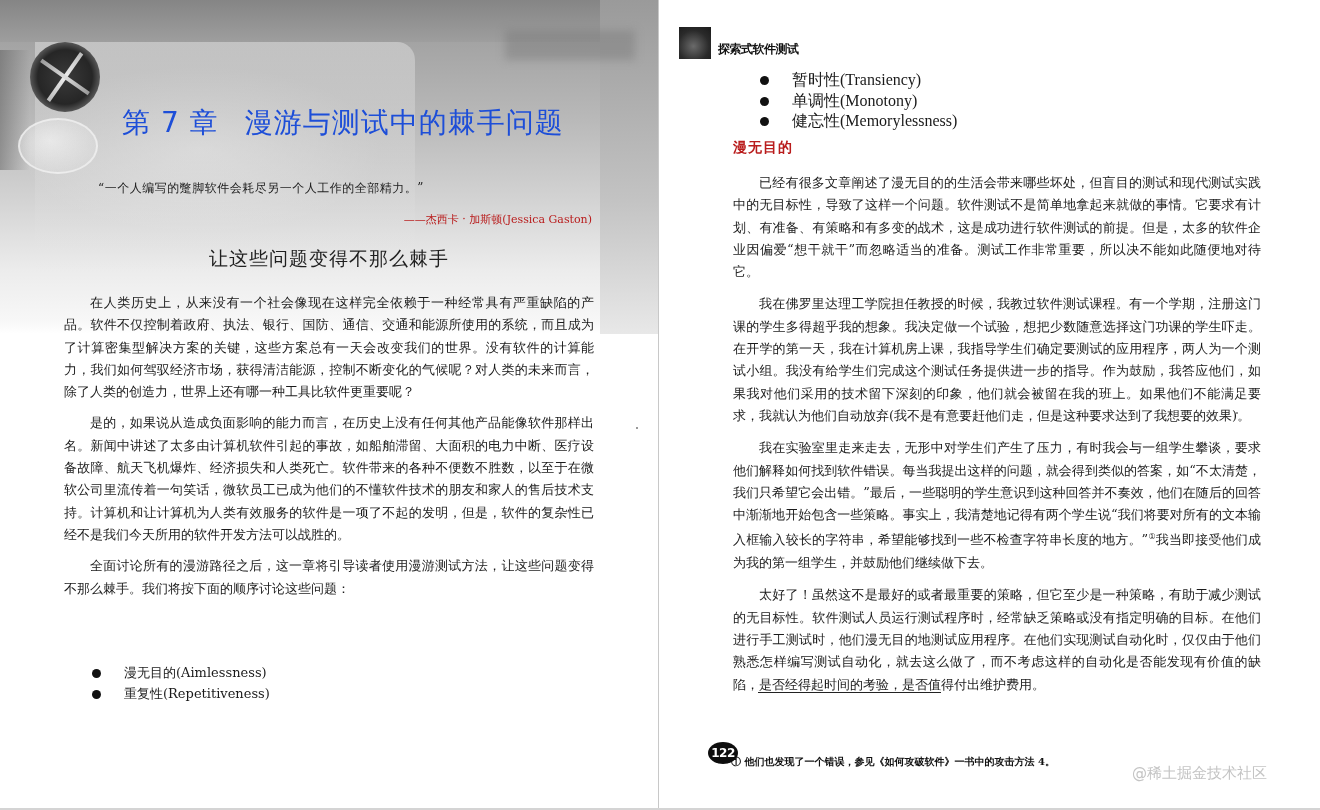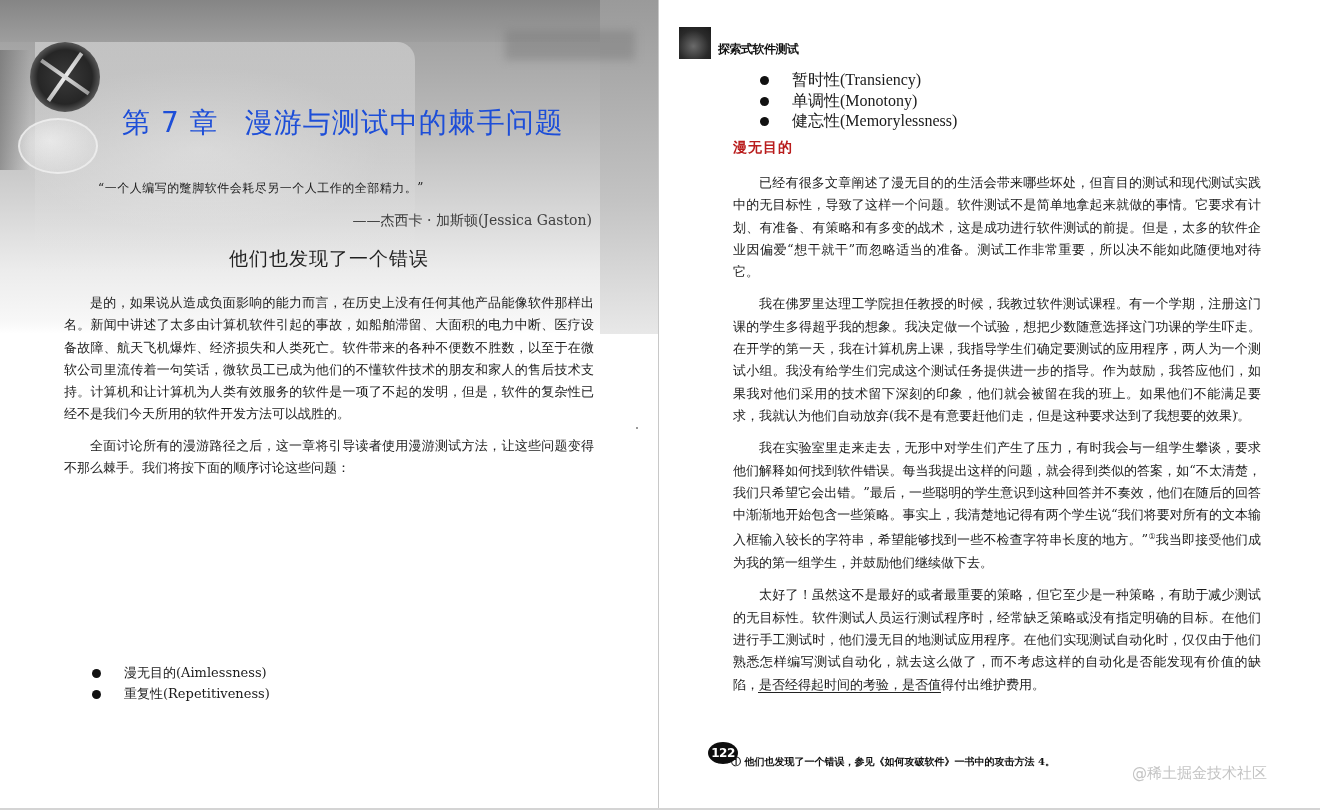--- a/index.html
+++ b/index.html
@@ -33,21 +33,21 @@
       background: radial-gradient(circle at 50% 50%, #3a3a3a 0%, #262626 55%, #555 70%, #8a8a8a 78%, rgba(140,140,140,0) 82%); }
     .compass-needle { position: absolute; left: 63px; top: 48px; width: 4px; height: 58px; background: linear-gradient(#bbb, #eee, #bbb); transform: rotate(35deg); }
     .compass-needle2 { position: absolute; left: 63px; top: 48px; width: 4px; height: 58px; background: linear-gradient(#999, #ddd, #999); transform: rotate(-55deg); }
     .compass-lens { position: absolute; left: 18px; top: 118px; width: 80px; height: 56px; border-radius: 50%;
       border: 2px solid rgba(240,240,240,0.8); background: radial-gradient(ellipse at 40% 40%, rgba(255,255,255,0.55), rgba(200,200,200,0.2)); }
     .compass-shadow { position: absolute; left: 0; top: 50px; width: 30px; height: 120px; background: linear-gradient(to right, rgba(80,80,80,0.45), rgba(80,80,80,0)); }
 
     .chapter-title { position: absolute; left: 104px; top: 104px; font-family: "DejaVu Sans", "Liberation Sans", sans-serif; font-size: 28px; color: #1d4ed8; letter-spacing: 1px; white-space: nowrap; margin-left: 18px; }
     .chapter-title .num { margin-right: 26px; }
     .epigraph { position: absolute; left: 98px; top: 180px; font-size: 12px; color: #222; letter-spacing: 0.5px; white-space: nowrap; }
-    .attribution { position: absolute; right: 66px; top: 212px; font-size: 14px; color: #404040; white-space: nowrap; }
+    .attribution { position: absolute; right: 66px; top: 212px; font-size: 11px; color: #b91c1c; white-space: nowrap; }
     .section-title { position: absolute; left: 0; width: 658px; top: 246px; text-align: center; font-family: "DejaVu Sans", "Liberation Sans", sans-serif; font-size: 19px; color: #1f1f1f; letter-spacing: 1px; }
 
     .body-text { position: absolute; font-size: 13px; line-height: 22.3px; color: #1b1b1b; text-align: justify; }
     .body-text p { text-indent: 2em; margin-bottom: 9px; }
     .left-body { left: 64px; top: 292px; width: 530px; }
 
     .bullets { list-style: none; }
     .bullets li { position: relative; padding-left: 32px; line-height: 20.5px; font-size: 13px; white-space: nowrap; }
     .bullets li .dot { position: absolute; left: 0; top: 6px; width: 9px; height: 9px; border-radius: 50%; background: #111; }
     .left-bullets { position: absolute; left: 92px; top: 663px; }
@@ -87,23 +87,24 @@
     <div class="compass-lens"></div>
   </div>
 
   <div class="chapter-title">
     <span class="num">第 7 章</span><span>漫游与测试中的棘手问题</span>
   </div>
 
   <div class="epigraph">“一个人编写的蹩脚软件会耗尽另一个人工作的全部精力。”</div>
   <div class="attribution">——杰西卡 · 加斯顿(Jessica Gaston)</div>
 
-  <div class="section-title">他们也发现了一个错误</div>
+  <div class="section-title">让这些问题变得不那么棘手</div>
 
   <div class="body-text left-body">
+    <p>在人类历史上，从来没有一个社会像现在这样完全依赖于一种经常具有严重缺陷的产品。软件不仅控制着政府、执法、银行、国防、通信、交通和能源所使用的系统，而且成为了计算密集型解决方案的关键，这些方案总有一天会改变我们的世界。没有软件的计算能力，我们如何驾驭经济市场，获得清洁能源，控制不断变化的气候呢？对人类的未来而言，除了人类的创造力，世界上还有哪一种工具比软件更重要呢？</p>
     <p>是的，如果说从造成负面影响的能力而言，在历史上没有任何其他产品能像软件那样出名。新闻中讲述了太多由计算机软件引起的事故，如船舶滞留、大面积的电力中断、医疗设备故障、航天飞机爆炸、经济损失和人类死亡。软件带来的各种不便数不胜数，以至于在微软公司里流传着一句笑话，微软员工已成为他们的不懂软件技术的朋友和家人的售后技术支持。计算机和让计算机为人类有效服务的软件是一项了不起的发明，但是，软件的复杂性已经不是我们今天所用的软件开发方法可以战胜的。</p>
     <p>全面讨论所有的漫游路径之后，这一章将引导读者使用漫游测试方法，让这些问题变得不那么棘手。我们将按下面的顺序讨论这些问题：</p>
   </div>
 
   <ul class="bullets left-bullets">
     <li><span class="dot"></span><span>漫无目的(Aimlessness)</span></li>
     <li><span class="dot"></span><span>重复性(Repetitiveness)</span></li>
   </ul>
 </div>
 

